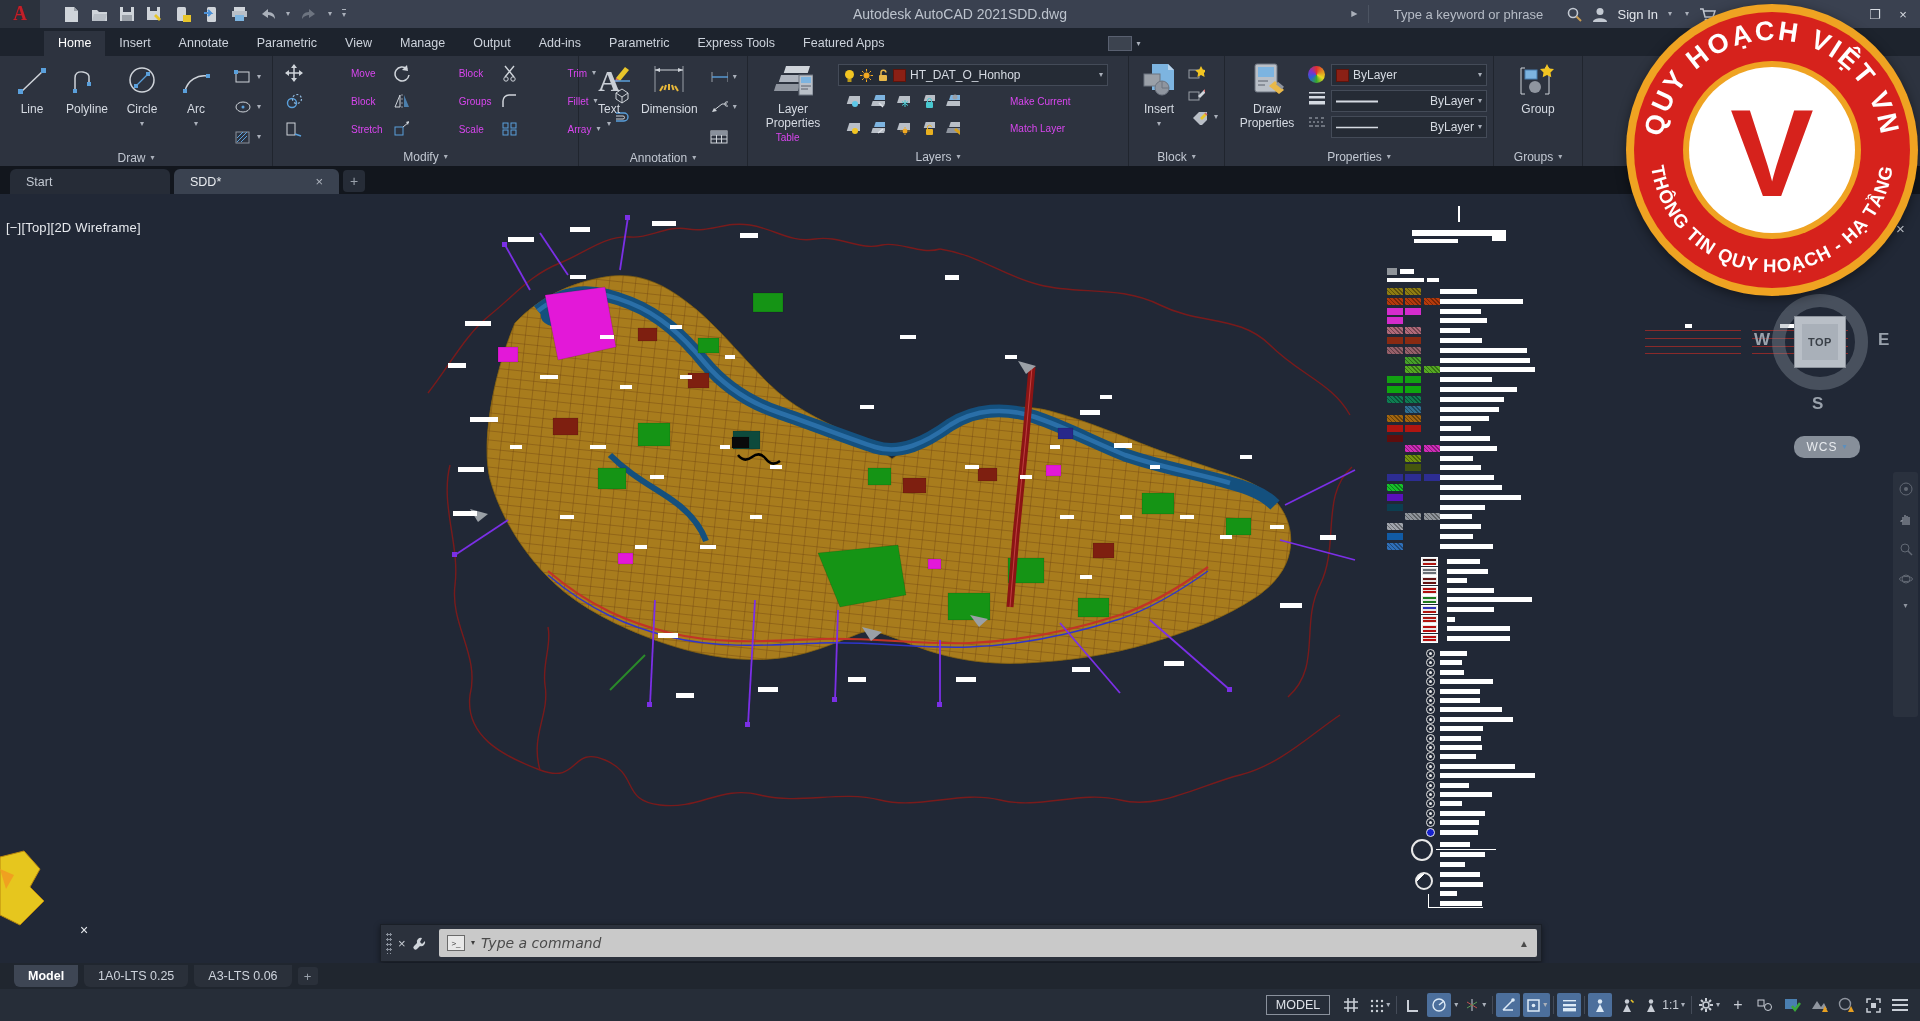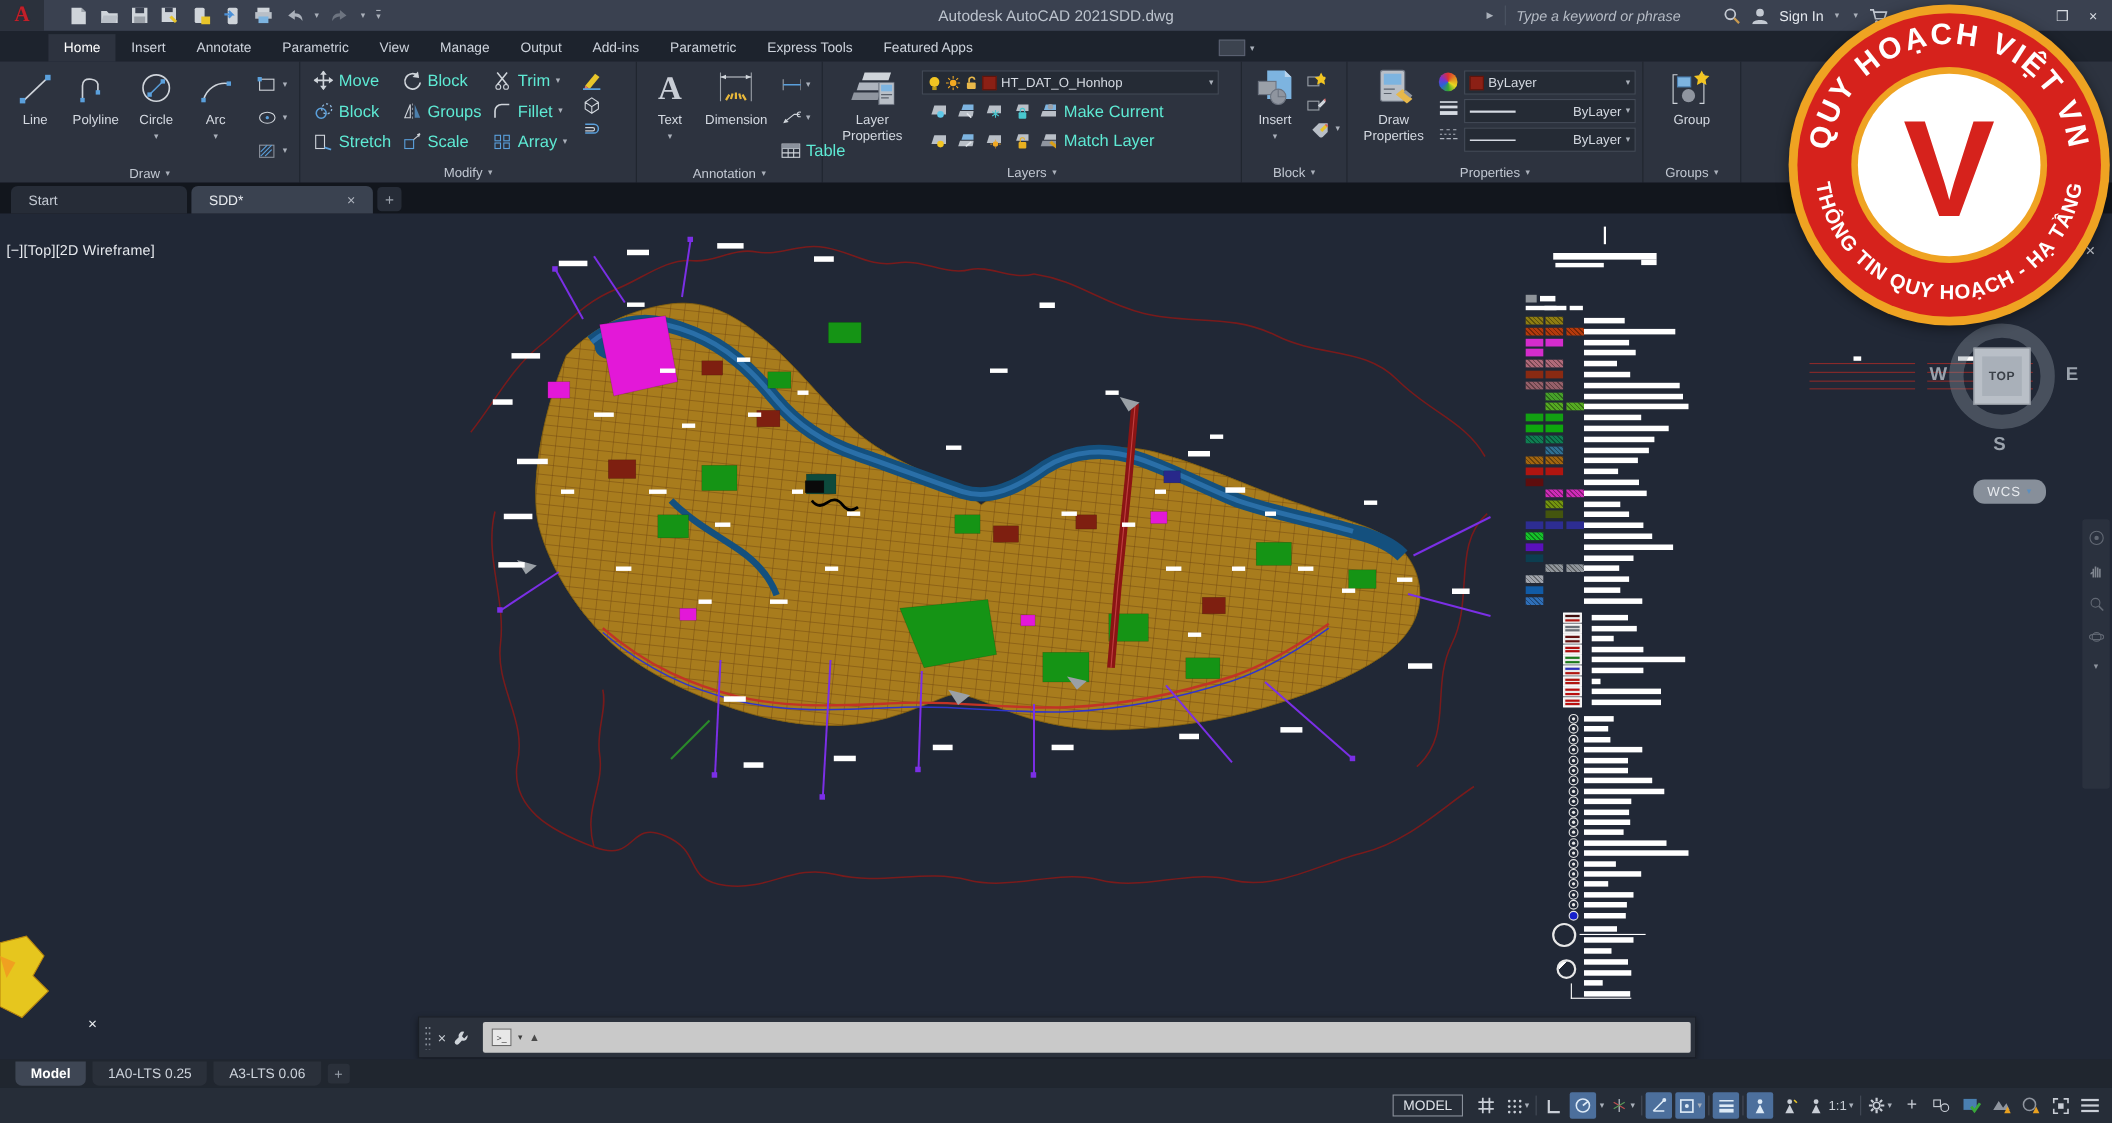--- a/index.html
+++ b/index.html
@@ -15,21 +15,21 @@
                     text-shadow:0 0 1px #7a1016; transform:scaleY(1.05); }
   .qat { display:flex; align-items:center; gap:10px; margin-left:22px; }
   .qat .qico { width:18px; height:18px; display:inline-flex; align-items:center; justify-content:center; }
   .qat svg { display:block; }
   .caret { color:#aab0ba; font-size:8px; line-height:1; }
   .title-center { position:absolute; left:0; right:0; text-align:center; font-size:14px; color:#bcc3cd; pointer-events:none; }
   .title-center b { font-weight:normal; }
   .tb-right { position:absolute; right:0; top:0; height:28px; display:flex; align-items:center; gap:10px; padding-right:8px; }
   .search-wrap { display:flex; align-items:center; gap:8px; }
   .search-wrap input { background:transparent; border:none; outline:none; width:180px;
-                       font-style:italic; font-size:13px; color:#f0abfc; }
+                       font-size:13px; color:#f0abfc;text-align:center; }
   .search-wrap input::placeholder { color:#b6bcc6; }
   .signin { color:#e2e6ec; font-size:13px; }
   .winbtn { color:#d8dce2; font-size:13px; width:18px; text-align:center; }
   .tb-sep { width:1px; height:18px; background:#4c5462; }
 
   
   .ribbon-tabs { position:absolute; left:0; top:28px; width:1920px; height:28px; background:#1d232d;
                  display:flex; align-items:flex-end; padding-left:44px; z-index:4; }
   .rtab { padding:5px 14px 6px; font-size:12.5px; color:#cdd3dc; }
   .rtab.active { background:#2d333f; color:#ffffff; }
@@ -41,21 +41,21 @@
             display:flex; z-index:4; }
   .panel { position:relative; height:110px; flex:0 0 auto; display:flex; flex-direction:column; }
   .panel-body { flex:1; display:flex; align-items:flex-start; padding-top:4px; }
   .panel-footer { height:19px; display:flex; align-items:center; justify-content:center; gap:5px;
                   font-size:12px; color:#c2c8d2; }
   .panel-sep { width:1px; height:110px; background:#20252e; flex:0 0 auto; }
   .bigbtn { display:flex; flex-direction:column; align-items:center; justify-content:flex-start;
             gap:3px; padding:2px 6px; }
   .bigbtn .lbl { font-size:12px; color:#d5dae2; text-align:center; line-height:1.15; }
   .smallrow { display:flex; align-items:center; gap:5px; height:26px; padding:0 4px; }
-  .smallrow .lbl { font-size:15px; color:#5eead4; white-space:nowrap; }
+  .smallrow .lbl { font-size:10px; color:#d946ef; white-space:nowrap;margin-left:43px; }
   .minicol { display:flex; flex-direction:column; justify-content:flex-start; gap:4px; padding-top:4px; }
   .ico16 { width:18px; height:18px; display:inline-flex; align-items:center; justify-content:center; }
   .ico32 { width:40px; height:38px; display:inline-flex; align-items:center; justify-content:center; }
   .grid3 { display:grid; grid-template-columns:auto auto auto; column-gap:2px; }
   .combo { display:flex; align-items:center; background:#252b35; border:1px solid #444b58; height:22px;
            padding:0 4px; gap:4px; }
   .combo .val { font-size:12px; color:#d5dae2; flex:1; }
   .swatch { width:13px; height:13px; background:#8b2015; border:1px solid #5e140c; }
   .colorwheel { width:17px; height:17px; border-radius:50%;
       background:conic-gradient(#e03030,#e08a20,#e8d820,#35a830,#2a60d8,#8030c8,#e03030); }
@@ -1266,20 +1266,21 @@
       <div class="cmd-left">
         <span class="grip"></span>
         <span class="cmd-x">×</span>
         <svg width="15" height="15">
             <path d="M10 2 a4 4 0 0 0 -5 5 L2 10 a2 2 0 0 0 3 3 L8 10 a4 4 0 0 0 5 -5 L10 8 8 6 Z" fill="#cfd4da"></path>
           </svg>
       </div>
       <div class="cmd-input-wrap">
         <span class="cmd-term">&gt;_</span>
         <span class="caret" style="color:#3c3c3c;">▾</span>
+        <input placeholder="Type a command" style="">
         <span class="cmd-up">▲</span>
       </div>
     </div>
   </div>
 
   <div class="layouttabs">
     <div class="ltab active">Model</div>
     <div class="ltab">1A0-LTS 0.25</div>
     <div class="ltab">A3-LTS 0.06</div>
     <div class="ltab-add">+</div>

